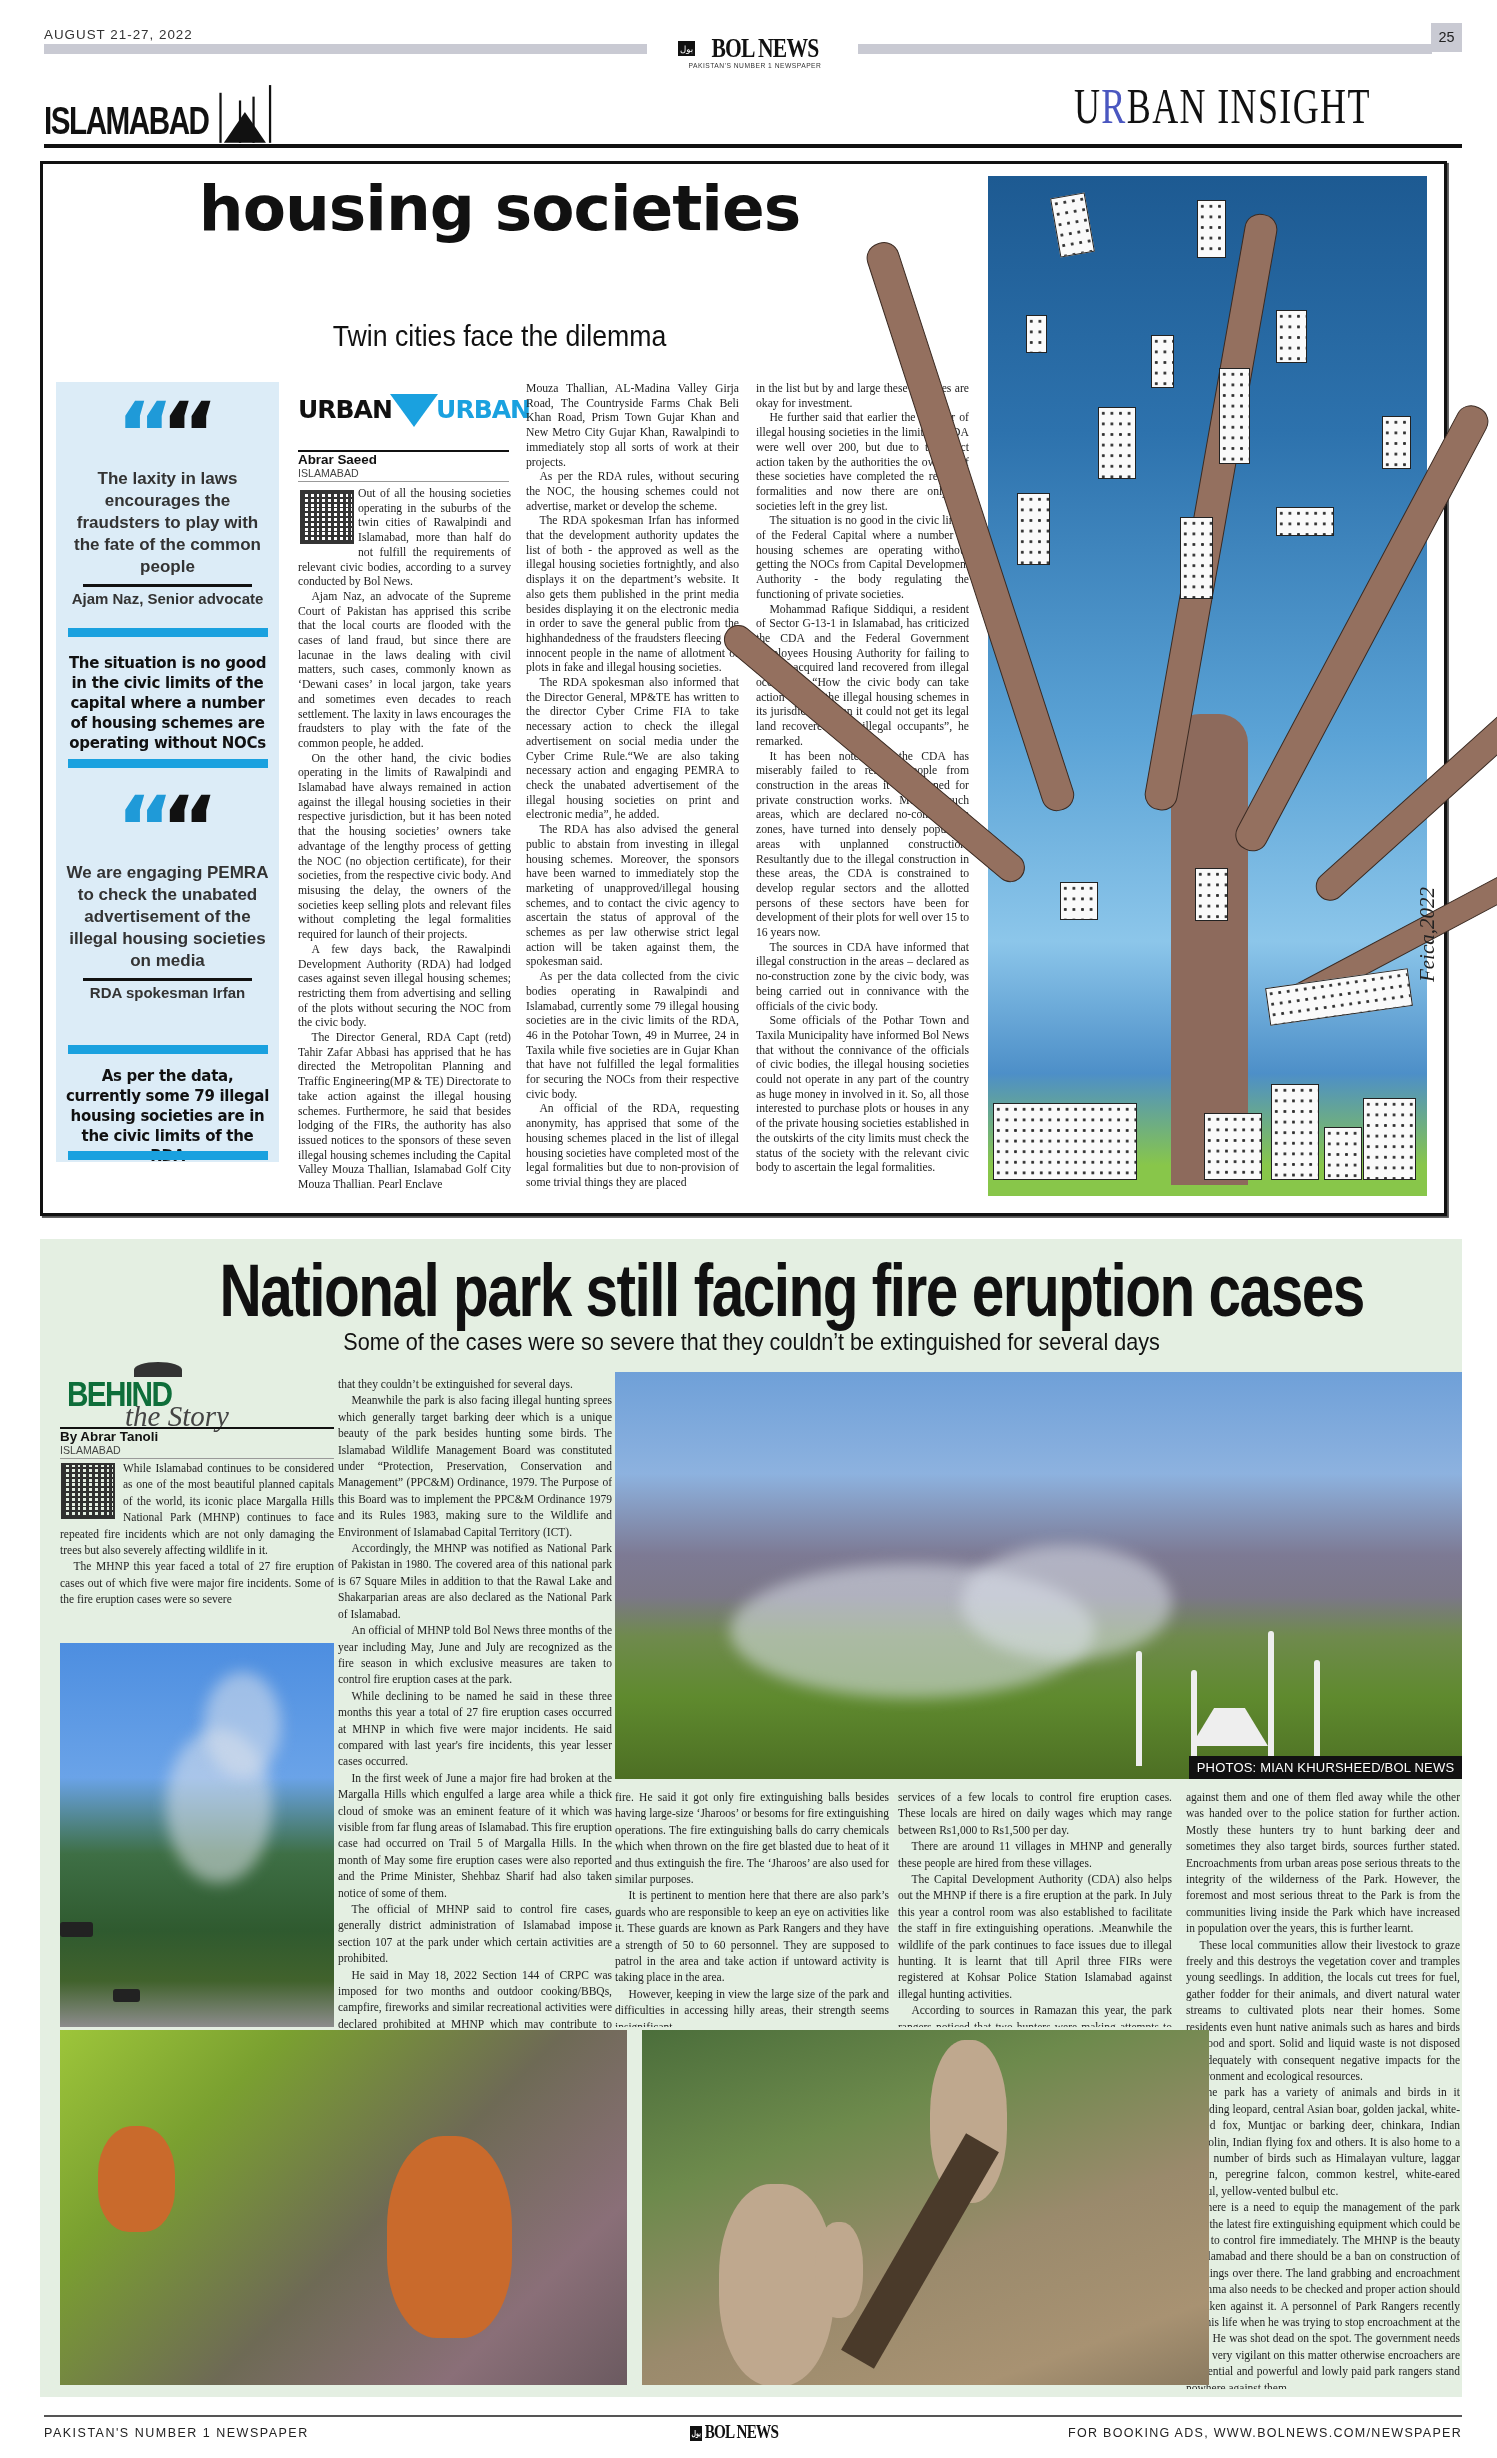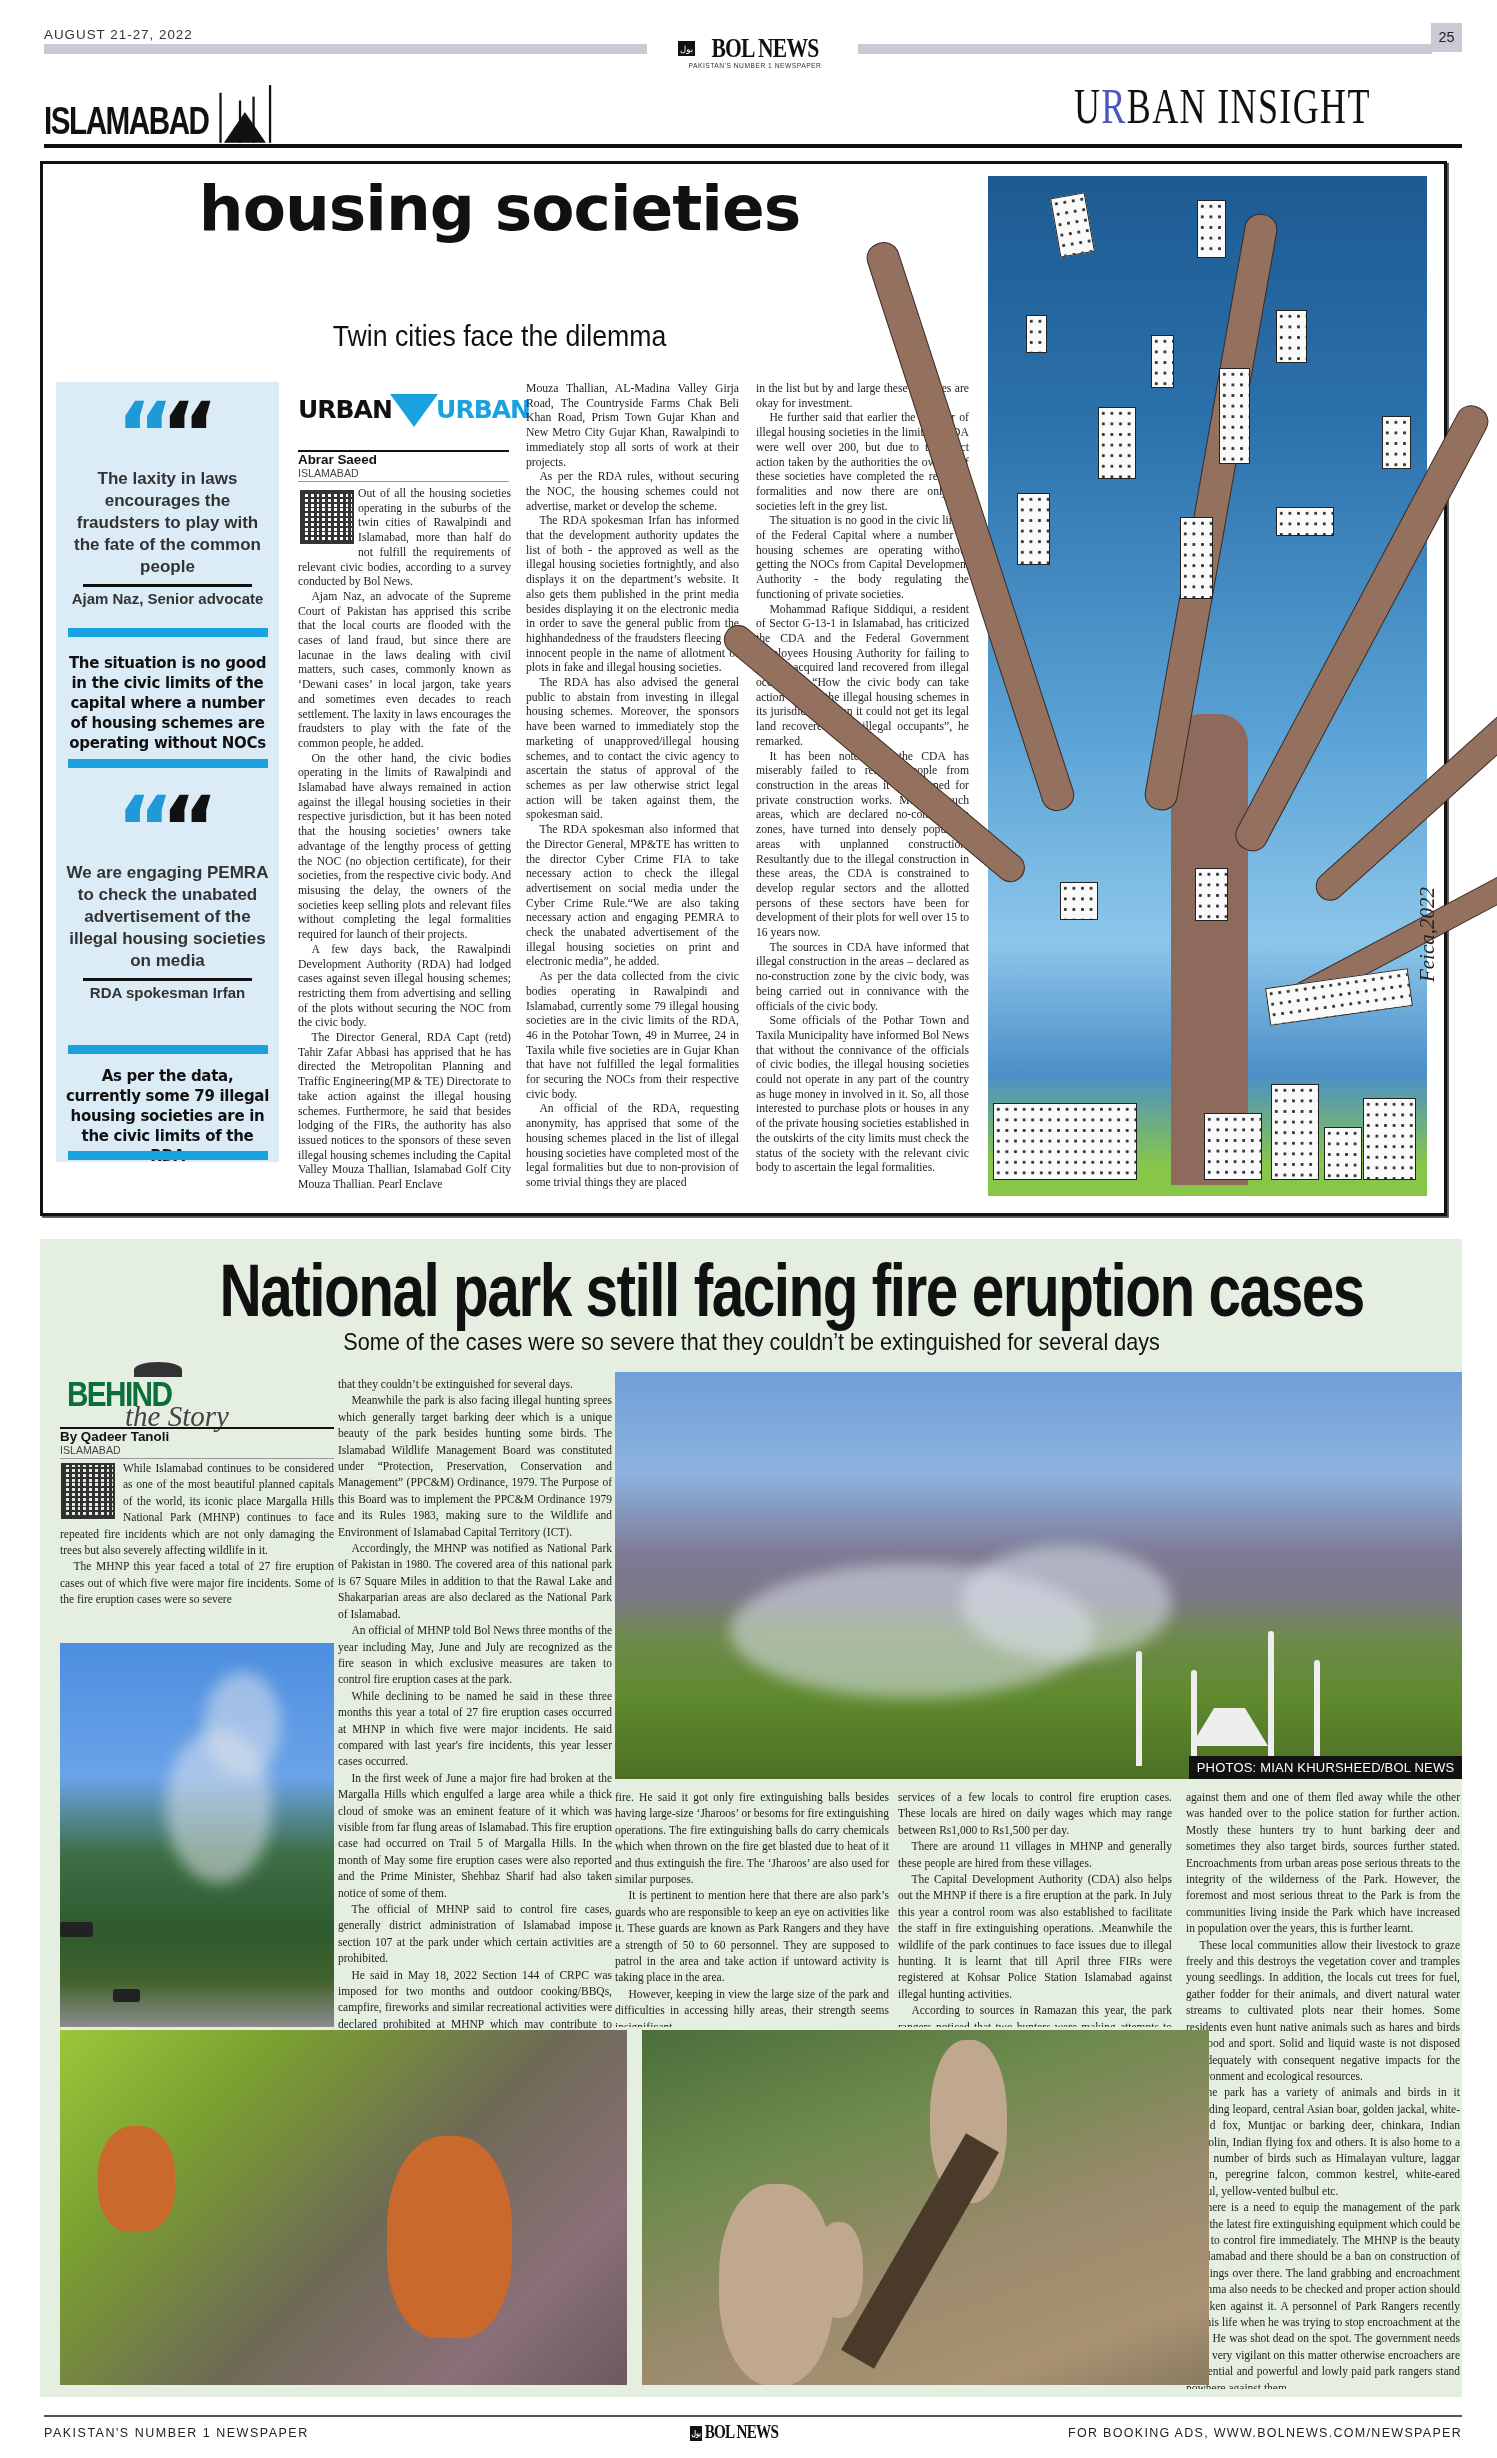--- a/index.html
+++ b/index.html
@@ -143,22 +143,22 @@
   <p class="first">Out of all the housing societies operating in the suburbs of the twin cities of Rawalpindi and Islamabad, more than half do not fulfill the requirements of relevant civic bodies, according to a survey conducted by Bol News.</p>
   <p>Ajam Naz, an advocate of the Supreme Court of Pakistan has apprised this scribe that the local courts are flooded with the cases of land fraud, but since there are lacunae in the laws dealing with civil matters, such cases, commonly known as ‘Dewani cases’ in local jargon, take years and sometimes even decades to reach settlement. The laxity in laws encourages the fraudsters to play with the fate of the common people, he added.</p>
   <p>On the other hand, the civic bodies operating in the limits of Rawalpindi and Islamabad have always remained in action against the illegal housing societies in their respective jurisdiction, but it has been noted that the housing societies’ owners take advantage of the lengthy process of getting the NOC (no objection certificate), for their societies, from the respective civic body. And misusing the delay, the owners of the societies keep selling plots and relevant files without completing the legal formalities required for launch of their projects.</p>
   <p>A few days back, the Rawalpindi Development Authority (RDA) had lodged cases against seven illegal housing schemes; restricting them from advertising and selling of the plots without securing the NOC from the civic body.</p>
   <p>The Director General, RDA Capt (retd) Tahir Zafar Abbasi has apprised that he has directed the Metropolitan Planning and Traffic Engineering(MP &amp; TE) Directorate to take action against the illegal housing schemes. Furthermore, he said that besides lodging of the FIRs, the authority has also issued notices to the sponsors of these seven illegal housing schemes including the Capital Valley Mouza Thallian, Islamabad Golf City Mouza Thallian, Pearl Enclave</p>
 </div>
 <div class="col" style="left:526px;top:382px;width:213px;height:807px">
   <p class="first">Mouza Thallian, AL-Madina Valley Girja Road, The Countryside Farms Chak Beli Khan Road, Prism Town Gujar Khan and New Metro City Gujar Khan, Rawalpindi to immediately stop all sorts of work at their projects.</p>
   <p>As per the RDA rules, without securing the NOC, the housing schemes could not advertise, market or develop the scheme.</p>
   <p>The RDA spokesman Irfan has informed that the development authority updates the list of both - the approved as well as the illegal housing societies fortnightly, and also displays it on the department’s website. It also gets them published in the print media besides displaying it on the electronic media in order to save the general public from the highhandedness of the fraudsters fleecing the innocent people in the name of allotment of plots in fake and illegal housing societies.</p>
+  <p>The RDA spokesman also informed that the Director General, MP&amp;TE has written to the director Cyber Crime FIA to take necessary action to check the illegal advertisement on social media under the Cyber Crime Rule.“We are also taking necessary action and engaging PEMRA to check the unabated advertisement of the illegal housing societies on print and electronic media”, he added.</p>
   <p>The RDA has also advised the general public to abstain from investing in illegal housing schemes. Moreover, the sponsors have been warned to immediately stop the marketing of unapproved/illegal housing schemes, and to contact the civic agency to ascertain the status of approval of the schemes as per law otherwise strict legal action will be taken against them, the spokesman said.</p>
-  <p>The RDA spokesman also informed that the Director General, MP&amp;TE has written to the director Cyber Crime FIA to take necessary action to check the illegal advertisement on social media under the Cyber Crime Rule.“We are also taking necessary action and engaging PEMRA to check the unabated advertisement of the illegal housing societies on print and electronic media”, he added.</p>
   <p>As per the data collected from the civic bodies operating in Rawalpindi and Islamabad, currently some 79 illegal housing societies are in the civic limits of the RDA, 46 in the Potohar Town, 49 in Murree, 24 in Taxila while five societies are in Gujar Khan that have not fulfilled the legal formalities for securing the NOCs from their respective civic body.</p>
   <p>An official of the RDA, requesting anonymity, has apprised that some of the housing schemes placed in the list of illegal housing societies have completed most of the legal formalities but due to non-provision of some trivial things they are placed</p>
 </div>
 <div class="col" style="left:756px;top:382px;width:213px;height:807px">
   <p class="first">in the list but by and large these societies are okay for investment.</p>
   <p>He further said that earlier the number of illegal housing societies in the limits of RDA were well over 200, but due to the strict action taken by the authorities the owners of these societies have completed the requisite formalities and now there are only 79 societies left in the grey list.</p>
   <p>The situation is no good in the civic limits of the Federal Capital where a number of housing schemes are operating without getting the NOCs from Capital Development Authority - the body regulating the functioning of private societies.</p>
   <p>Mohammad Rafique Siddiqui, a resident of Sector G-13-1 in Islamabad, has criticized the CDA and the Federal Government Employees Housing Authority for failing to get the acquired land recovered from illegal occupants. “How the civic body can take action against the illegal housing schemes in its jurisdiction when it could not get its legal land recovered from illegal occupants”, he remarked.</p>
   <p>It has been noted that the CDA has miserably failed to restrict people from construction in the areas it has banned for private construction works. Most of such areas, which are declared no-construction zones, have turned into densely populated areas with unplanned construction. Resultantly due to the illegal construction in these areas, the CDA is constrained to develop regular sectors and the allotted persons of these sectors have been for development of their plots for well over 15 to 16 years now.</p>
   <p>The sources in CDA have informed that illegal construction in the areas – declared as no-construction zone by the civic body, was being carried out in connivance with the officials of the civic body.</p>
@@ -199,21 +199,21 @@
 <div class="abs h2"><span>National park still facing fire eruption cases</span></div>
 <div class="abs dek2"><span>Some of the cases were so severe that they couldn’t be extinguished for several days</span></div>
 
 <div class="abs bts">
   <div class="hat"></div>
   <span class="behind">BEHIND</span>
   <span class="story">the Story</span>
 </div>
 <div class="abs" style="left:60px;top:1427px;width:274px">
   <div class="byrule"></div>
-  <div class="byname">By Qadeer Tanoli</div>
+  <div class="byname">By Abrar Tanoli</div>
   <div class="byloc">ISLAMABAD</div>
 </div>
 <div class="abs qr" style="left:61px;top:1463px;width:54px;height:56px"></div>
 <div class="col2" style="left:60px;top:1460px;width:274px;height:178px">
   <div style="float:left;width:63px;height:61px"></div>
   <p class="first">While Islamabad continues to be considered as one of the most beautiful planned capitals of the world, its iconic place Margalla Hills National Park (MHNP) continues to face repeated fire incidents which are not only damaging the trees but also severely affecting wildlife in it.</p>
   <p>The MHNP this year faced a total of 27 fire eruption cases out of which five were major fire incidents. Some of the fire eruption cases were so severe</p>
 </div>
 
 <div class="photo ph-hill">

